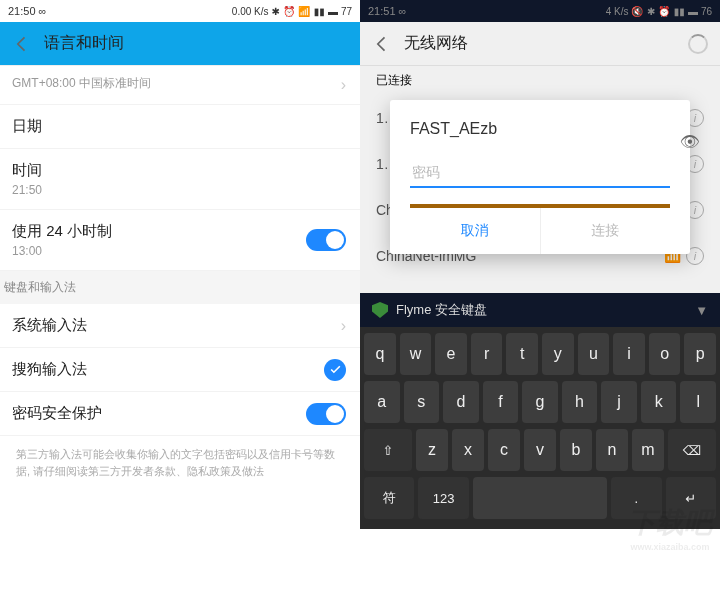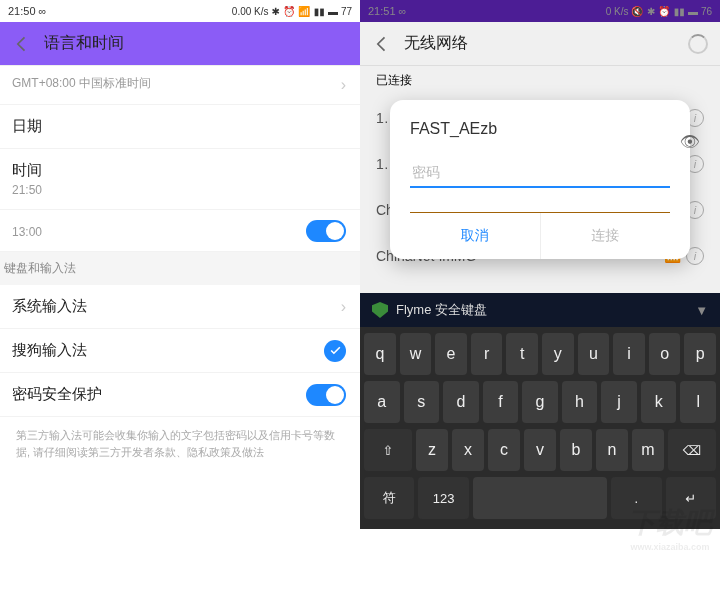--- a/index.html
+++ b/index.html
@@ -1,49 +1,49 @@
 <!DOCTYPE html>
 <html><head>
 <meta charset="utf-8">
 <style>
 *{margin:0;padding:0;box-sizing:border-box;font-family:-apple-system,"Helvetica Neue",Arial,sans-serif}
 body{width:720px;height:600px;display:flex;background:#fff;overflow:hidden;position:relative}
 .screen{width:360px;height:529px;position:relative;overflow:hidden}
 .screen.left{background:#fff}
 .screen.right{background:#f0f0f0}
 .statusbar{height:22px;display:flex;align-items:center;justify-content:space-between;padding:0 8px;font-size:11px;color:#333;background:#fff}
-.screen.right .statusbar{background:#4c1d95;color:#888}
+.screen.right .statusbar{background:#0f172a;color:#888}
 .sb-left,.sb-right{display:flex;align-items:center;gap:3px}
 .sb-right span{font-size:10px}
-.header{height:44px;display:flex;align-items:center;padding:0 12px;background:#8b5cf6;border-bottom:1px solid #eee}
+.header{height:44px;display:flex;align-items:center;padding:0 12px;background:#0ea5e9;border-bottom:1px solid #eee}
 .screen.right .header{background:#f0f0f0;border-bottom:1px solid #ddd}
 .back{width:20px;height:20px;margin-right:12px}
 .back svg{width:100%;height:100%;stroke:#666;stroke-width:2;fill:none}
 .header-title{font-size:16px;color:#222}
 .spinner{width:20px;height:20px;border:2px solid #ccc;border-top-color:#999;border-radius:50%;margin-left:auto}
 .row{background:#fff;padding:12px 12px;position:relative;border-bottom:1px solid #f2f2f2}
 .row-title{font-size:15px;color:#222}
 .row-sub{font-size:12px;color:#999;margin-top:3px}
 .row-gray{background:#f5f5f5;padding:8px 4px;font-size:12px;color:#888}
 .chevron{position:absolute;right:14px;top:50%;transform:translateY(-50%);color:#ccc}
 .toggle{position:absolute;right:14px;top:50%;transform:translateY(-50%);width:40px;height:22px;background:#1e88ff;border-radius:11px}
 .toggle::after{content:"";position:absolute;right:2px;top:2px;width:18px;height:18px;background:#fff;border-radius:50%}
 .check{position:absolute;right:14px;top:50%;transform:translateY(-50%);width:22px;height:22px;background:#1e88ff;border-radius:50%;display:flex;align-items:center;justify-content:center}
 .check svg{width:13px;height:13px;stroke:#fff;stroke-width:3;fill:none}
 .disclaimer{padding:10px 16px;font-size:11px;color:#aaa;line-height:1.5;background:#fff}
 .wifi-row{background:transparent;padding:14px 16px;display:flex;align-items:center;justify-content:space-between;color:#555;font-size:14px}
 .wifi-status{padding:6px 16px;font-size:12px;color:#000000}
 .info-icon{width:18px;height:18px;border:1.5px solid #aaa;border-radius:50%;display:inline-flex;align-items:center;justify-content:center;font-size:11px;color:#aaa;font-style:italic}
 .dialog-overlay{position:absolute;inset:0;display:flex;align-items:flex-start;justify-content:center;padding-top:100px;z-index:5}
-.dialog{width:300px;background:#fff;border-radius:13px;box-shadow:0 6px 20px rgba(0,0,0,.25);padding:20px 20px 0}
+.dialog{width:300px;background:#fff;border-radius:3px;box-shadow:0 6px 20px rgba(0,0,0,.25);padding:20px 20px 0}
 .dialog-title{font-size:16px;color:#333;margin-bottom:20px}
 .dialog-input{width:100%;border:none;border-bottom:2px solid #1e88ff;padding:6px 30px 6px 2px;font-size:14px;outline:none;color:#333}
 .dialog-input::placeholder{color:#bbb}
 .eye{position:absolute;right:20px;margin-top:-26px;color:#666}
-.dialog-btns{display:flex;margin-top:24px;border-top:1px solid #a16207}
+.dialog-btns{display:flex;margin-top:16px;border-top:4px solid #a16207}
 .dialog-btn{flex:1;padding:14px 0;text-align:center;font-size:14px}
 .btn-cancel{color:#1e88ff;border-right:1px solid #eee}
 .btn-connect{color:#bbb}
 .keyboard{position:absolute;bottom:0;left:0;right:0;background:#2b2b2b;z-index:10}
 .kb-header{height:34px;background:#0f172a;display:flex;align-items:center;padding:0 12px;color:#ddd;font-size:13px}
 .shield{width:16px;height:16px;background:#3a8c3a;border-radius:3px 3px 5px 5px;margin-right:8px;clip-path:polygon(50% 0,100% 20%,100% 60%,50% 100%,0 60%,0 20%)}
 .kb-chev{margin-left:auto;color:#888}
 .kb-rows{padding:6px 4px 4px}
 .kb-row{display:flex;gap:4px;margin-bottom:6px;justify-content:center}
 .key{flex:1;height:42px;background:#3d3d3d;border-radius:4px;display:flex;align-items:center;justify-content:center;color:#eee;font-size:16px;min-width:0}
@@ -83,20 +83,21 @@
     <span class="chevron">›</span>
   </div>
   <div class="row">
     <div class="row-title">日期</div>
   </div>
   <div class="row">
     <div class="row-title">时间</div>
     <div class="row-sub">21:50</div>
   </div>
   <div class="row">
+    <div class="row-title">使用 24 小时制</div>
     <div class="row-sub">13:00</div>
     <span class="toggle"></span>
   </div>
   <div class="row-gray">键盘和输入法</div>
   <div class="row">
     <div class="row-title">系统输入法</div>
     <span class="chevron">›</span>
   </div>
   <div class="row">
     <div class="row-title">搜狗输入法</div>
@@ -113,21 +114,21 @@
   <div class="disclaimer">第三方输入法可能会收集你输入的文字包括密码以及信用卡号等数据, 请仔细阅读第三方开发者条款、隐私政策及做法</div>
 </div>
 
 <div class="screen right">
   <div class="statusbar">
     <div class="sb-left">
         <span>21:51</span>
         <span>∞</span>
       </div>
     <div class="sb-right">
-        <span>0 K/s</span>
+        <span>4 K/s</span>
         <span>🔇</span>
         <span>✱</span>
         <span>⏰</span>
         <span>▮▮</span>
         <span>▬</span>
         <span>76</span>
       </div>
   </div>
   <div class="header">
     <span class="back"><svg viewBox="0 0 24 24">

